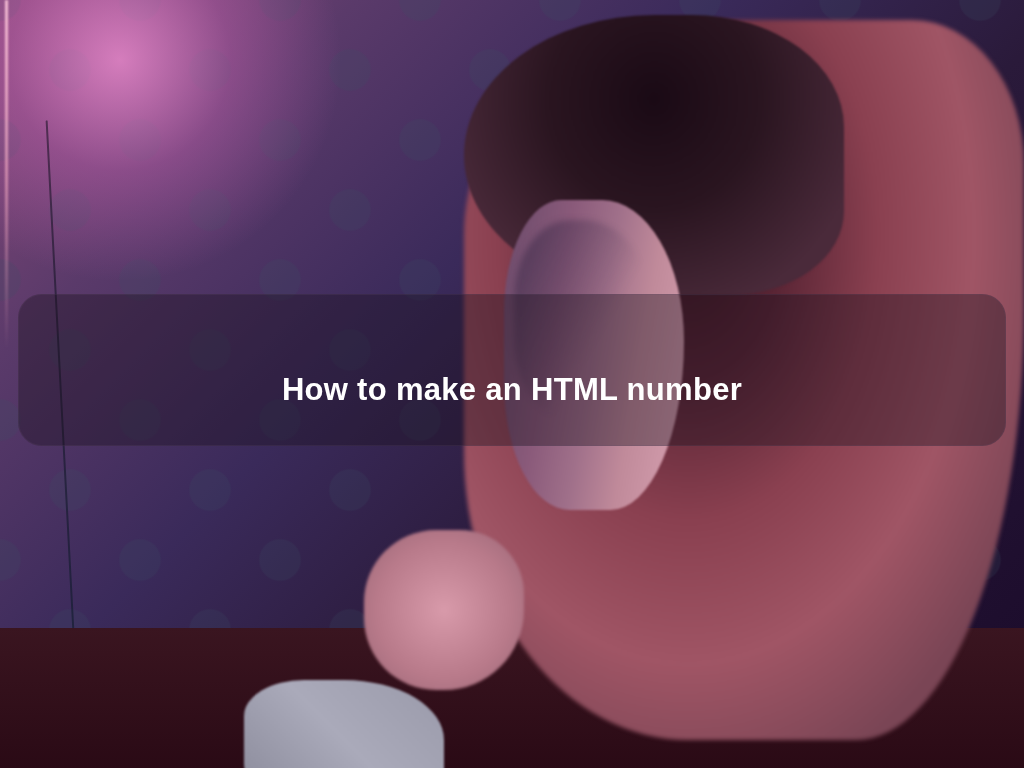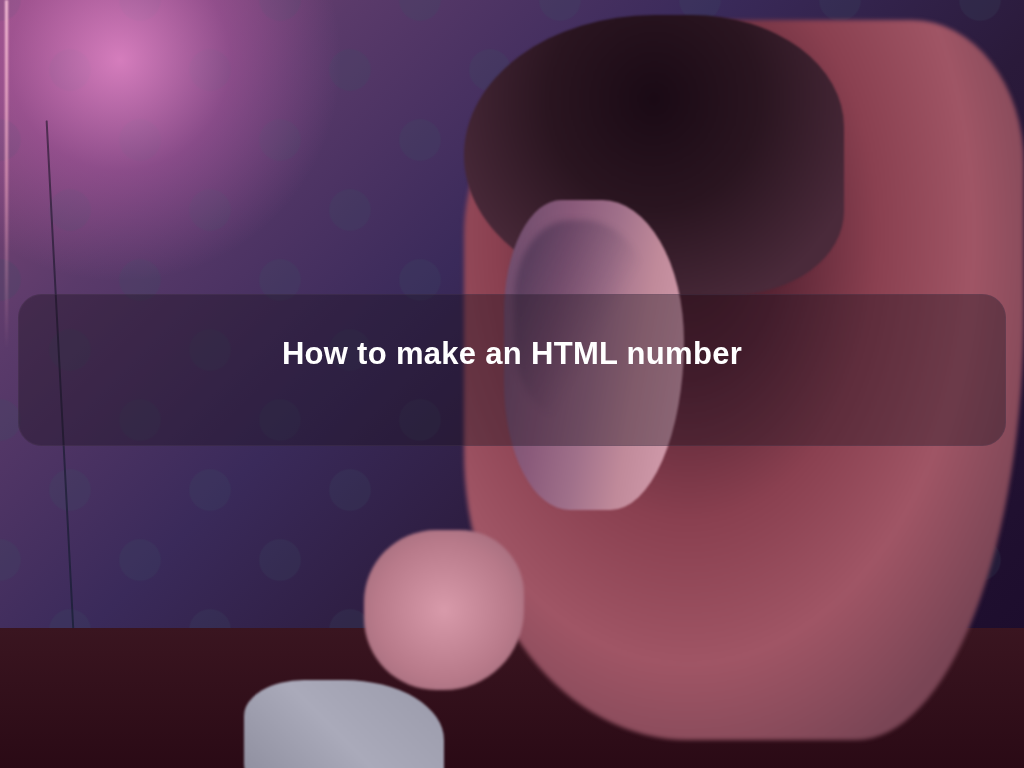--- a/index.html
+++ b/index.html
@@ -137,23 +137,23 @@
     .text-overlay {
       position: absolute;
       left: 18px;
       right: 18px;
       top: 294px;
       height: 152px;
       background: rgba(25, 15, 30, 0.38);
       border-radius: 24px;
       display: flex;
       flex-direction: column;
-      justify-content: center;
+      justify-content: flex-end;
       align-items: center;
-      padding: 20px;
+      padding: 4px;
       box-shadow: inset 0 0 0 1px rgba(100,80,110,0.2);
     }
     .text-line {
       color: #ffffff;
       font-size: 31px;
       font-weight: bold;
       text-align: center;
       line-height: 1.3;
       letter-spacing: 0.3px;
     }

